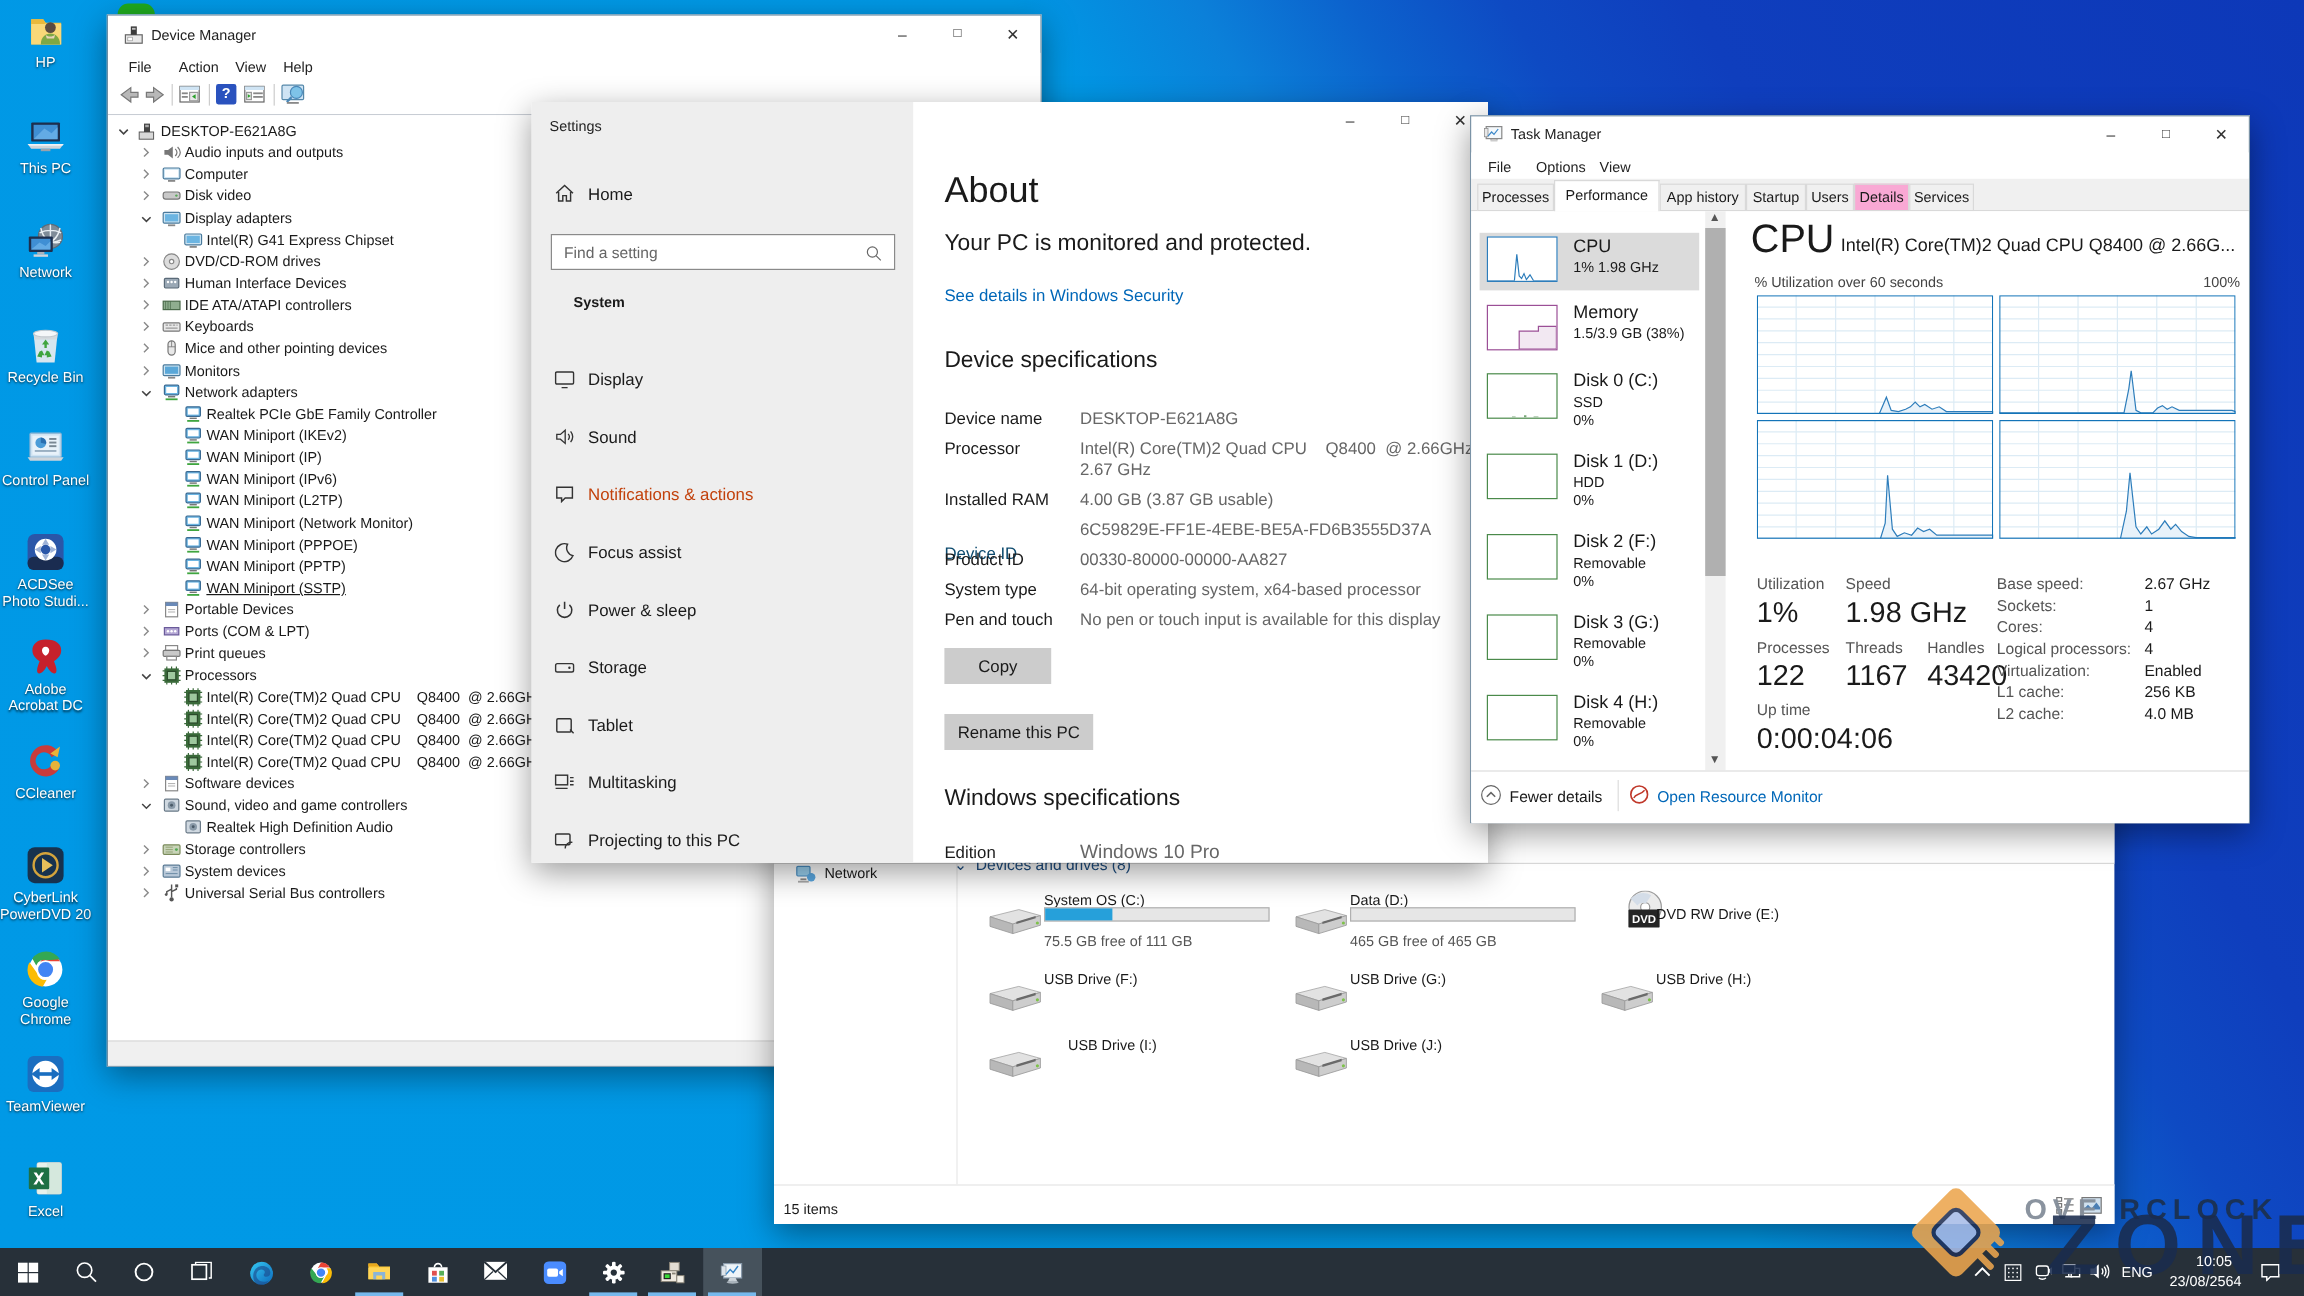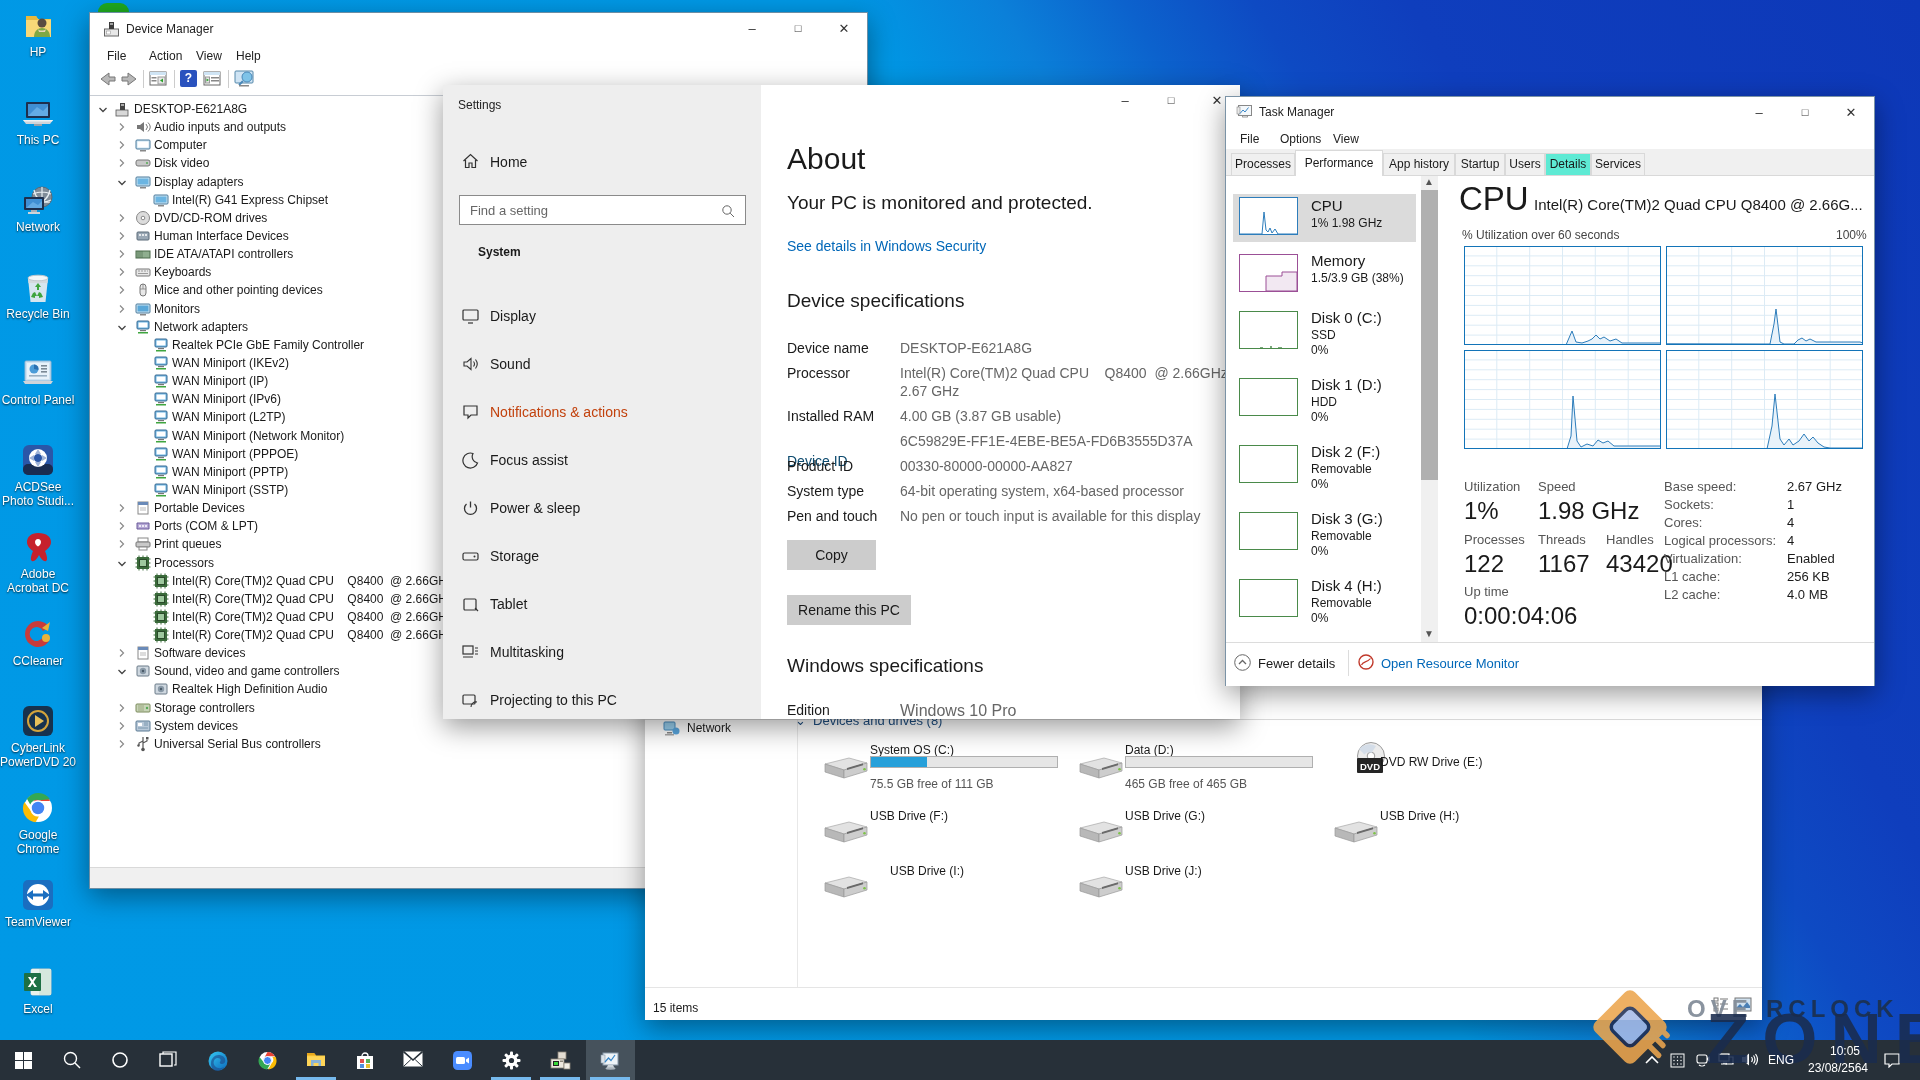--- a/index.html
+++ b/index.html
@@ -431,21 +431,21 @@
           <rect x="5" y="11" width="6" height="1.2" fill="#777"></rect>
           <rect x="3" y="13" width="10" height="1.5" fill="#3fa53f"></rect>
         </svg></span>
       <span class="abs" style="left:82px;top:369px;white-space:nowrap;">WAN Miniport (PPTP)</span>
       <span class="abs" style="left:63px;top:386px;"><svg width="16" height="16" viewBox="0 0 16 16">
           <rect x="2" y="2" width="12" height="8" rx="1" fill="#6cb5e2" stroke="#3a6a92"></rect>
           <rect x="3.5" y="3.5" width="9" height="5" fill="#fff"></rect>
           <rect x="5" y="11" width="6" height="1.2" fill="#777"></rect>
           <rect x="3" y="13" width="10" height="1.5" fill="#3fa53f"></rect>
         </svg></span>
-      <span class="abs" style="left:82px;top:387px;white-space:nowrap;">WAN Miniport (SSTP)</span>
+      <span class="abs" style="left:82px;top:387px;white-space:nowrap;text-decoration:underline;">WAN Miniport (SSTP)</span>
       <svg class="abs" style="left:27px;top:407px" width="10" height="10" viewBox="0 0 10 10">
         <path d="M3 1.5 L6.5 5 L3 8.5" stroke="#8a8a8a" fill="none" stroke-width="1.2"></path>
       </svg>
       <span class="abs" style="left:45px;top:404px;"><svg width="16" height="16" viewBox="0 0 16 16">
           <rect x="3" y="2" width="10" height="12" fill="#fff" stroke="#888"></rect>
           <rect x="3" y="2" width="10" height="3" fill="#6a8ab8"></rect>
           <path d="M5 8 h6 M5 10 h6" stroke="#aaa" stroke-width=".8"></path>
         </svg></span>
       <span class="abs" style="left:64px;top:405px;white-space:nowrap;">Portable Devices</span>
       <svg class="abs" style="left:27px;top:425px" width="10" height="10" viewBox="0 0 10 10">
@@ -656,21 +656,21 @@
       <span class="abs" style="left:14px;top:5px;">File</span>
       <span class="abs" style="left:54px;top:5px;">Options</span>
       <span class="abs" style="left:107px;top:5px;">View</span>
     </div>
     <div class="abs" style="left:0;top:52px;width:100%;height:27px;background:#f0f0f0;border-bottom:1px solid #d9d9d9;"></div>
     <div class="abs" style="left:5px;top:56px;width:64px;height:23px;background:#f0f0f0;border:1px solid #d9d9d9;font-size:12px;color:#1a1a1a;text-align:center;line-height:21px;">Processes</div>
     <div class="abs" style="left:69px;top:53px;width:88px;height:26px;background:#fff;border:1px solid #d9d9d9;border-bottom:none;font-size:12px;color:#1a1a1a;text-align:center;line-height:25px;z-index:2;">Performance</div>
     <div class="abs" style="left:157px;top:56px;width:72px;height:23px;background:#f0f0f0;border:1px solid #d9d9d9;font-size:12px;color:#1a1a1a;text-align:center;line-height:21px;">App history</div>
     <div class="abs" style="left:229px;top:56px;width:50px;height:23px;background:#f0f0f0;border:1px solid #d9d9d9;font-size:12px;color:#1a1a1a;text-align:center;line-height:21px;">Startup</div>
     <div class="abs" style="left:279px;top:56px;width:40px;height:23px;background:#f0f0f0;border:1px solid #d9d9d9;font-size:12px;color:#1a1a1a;text-align:center;line-height:21px;">Users</div>
-    <div class="abs" style="left:319px;top:56px;width:46px;height:23px;background:#5eead4;border:1px solid #d9d9d9;font-size:12px;color:#1a1a1a;text-align:center;line-height:21px;">Details</div>
+    <div class="abs" style="left:319px;top:56px;width:46px;height:23px;background:#f9a8d4;border:1px solid #d9d9d9;font-size:12px;color:#1a1a1a;text-align:center;line-height:21px;">Details</div>
     <div class="abs" style="left:365px;top:56px;width:54px;height:23px;background:#f0f0f0;border:1px solid #d9d9d9;font-size:12px;color:#1a1a1a;text-align:center;line-height:21px;">Services</div>
     <div class="abs" style="left:0;top:79px;width:100%;height:466px;background:#fff;">
       <div class="abs" style="left:7px;top:18px;width:183px;height:48px;background:#dbdbdb;"></div>
       <div class="abs" style="left:13px;top:21px;width:59px;height:38px;background:#fff;border:1px solid #2d7dbb;"><svg width="57" height="36" viewBox="0 0 57 36">
           <path d="M0 36 L22 36 24 14 26 32 28 34 30 30 32 35 35 31 38 36 57 36" fill="none" stroke="#2d7dbb" stroke-width="1"></path>
         </svg></div>
       <span class="abs" style="left:85px;top:21px;font-size:15px;color:#1a1a1a;">CPU</span>
       <span class="abs" style="left:85px;top:40px;font-size:12px;color:#1a1a1a;">1%  1.98 GHz</span>
       <div class="abs" style="left:13px;top:78px;width:59px;height:38px;background:#fff;border:1px solid #9b4f96;"><svg width="57" height="36" viewBox="0 0 57 36">
           <path d="M26 36 V21 h16 v-4 h15 V36 z" fill="#f2e8f2" stroke="#9b4f96" stroke-width="1"></path>

